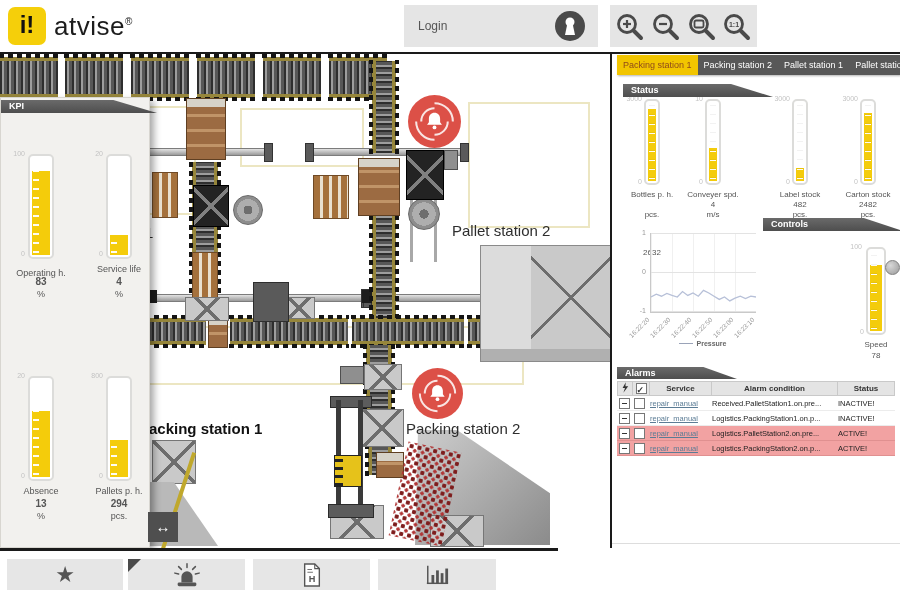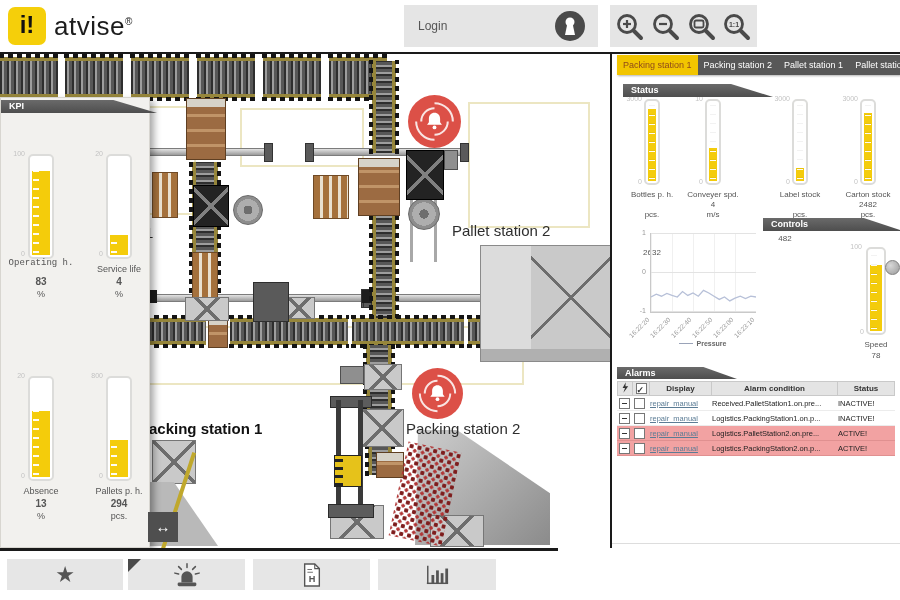--- a/index.html
+++ b/index.html
@@ -276,21 +276,21 @@
 
     <div id="kpi">
       <div class="abs banner" style="left:0;top:2px;width:148px;height:13px;">KPI</div>
 
       <div class="abs maxlab" style="left:5px;top:52px;width:19px;">100</div>
       <div class="abs tube" style="left:27px;top:56px;width:26px;height:105px;">
         <div class="fill" style="height: 83%;"></div>
         <div class="ticks"></div>
       </div>
       <div class="abs minlab" style="left:14px;top:152px;width:10px;">0</div>
-      <div class="abs gname kpi-txt" style="left:5px;top:160px;width:70px;font-family:Liberation Mono, monospace;">Operating h.</div>
+      <div class="abs gname kpi-txt" style="left:5px;top:170px;width:70px;">Operating h.</div>
       <div class="abs gval kpi-val" style="left:5px;top:178px;width:70px;">83</div>
       <div class="abs gunit kpi-txt" style="left:5px;top:191px;width:70px;">%</div>
 
       <div class="abs maxlab" style="left:83px;top:52px;width:19px;">20</div>
       <div class="abs tube" style="left:105px;top:56px;width:26px;height:105px;">
         <div class="fill" style="height: 20%;"></div>
         <div class="ticks"></div>
       </div>
       <div class="abs minlab" style="left:92px;top:152px;width:10px;">0</div>
       <div class="abs gname kpi-txt" style="left:83px;top:166px;width:70px;">Service life</div>
@@ -350,21 +350,21 @@
     <div class="abs gval s-txt" style="left:71px;top:146px;width:60px;">4</div>
     <div class="abs gunit s-txt" style="left:71px;top:156px;width:60px;">m/s</div>
 
     <div class="abs maxlab" style="left:158px;top:41px;width:20px;">3000</div>
     <div class="abs tube" style="left:180px;top:45px;width:16px;height:86px;">
       <div class="fill" style="height: 16%;"></div>
       <div class="ticks"></div>
     </div>
     <div class="abs minlab" style="left:168px;top:124px;width:10px;">0</div>
     <div class="abs gname s-txt" style="left:158px;top:136px;width:60px;">Label stock</div>
-    <div class="abs gval s-txt" style="left:143px;top:146px;width:60px;margin-top:34px;">482</div>
+    <div class="abs gval s-txt" style="left:158px;top:146px;width:60px;">482</div>
     <div class="abs gunit s-txt" style="left:158px;top:156px;width:60px;">pcs.</div>
 
     <div class="abs maxlab" style="left:226px;top:41px;width:20px;">3000</div>
     <div class="abs tube" style="left:248px;top:45px;width:16px;height:86px;">
       <div class="fill" style="height: 83%;"></div>
       <div class="ticks"></div>
     </div>
     <div class="abs minlab" style="left:236px;top:124px;width:10px;">0</div>
     <div class="abs gname s-txt" style="left:226px;top:136px;width:60px;">Carton stock</div>
     <div class="abs gval s-txt" style="left:226px;top:146px;width:60px;">2482</div>
@@ -405,21 +405,21 @@
 
     <div class="abs banner" style="left:5px;top:313px;width:112px;height:12px;">Alarms</div>
     <div class="abs" style="left:5px;top:327px;width:278px;">
       <div class="thead">
         <div class="tc c1">
           <svg width="8" height="11" viewBox="0 0 10 13">
               <polygon points="6,0 2,7 5,7 3,13 9,5 5.5,5" fill="#333"></polygon>
             </svg>
         </div>
         <div class="tc c2"><span class="cb on"></span></div>
-        <div class="tc c3">Display</div>
+        <div class="tc c3">Service</div>
         <div class="tc c4">Alarm condition</div>
         <div class="tc c5">Status</div>
       </div>
       <div class="trow">
         <div class="tc c1"><span class="exp"></span></div>
         <div class="tc c2"><span class="cb"></span></div>
         <div class="tc c3 link">repair_manual</div>
         <div class="tc c4">Received.PalletStation1.on.pre...</div>
         <div class="tc c5">INACTIVE!</div>
       </div>

